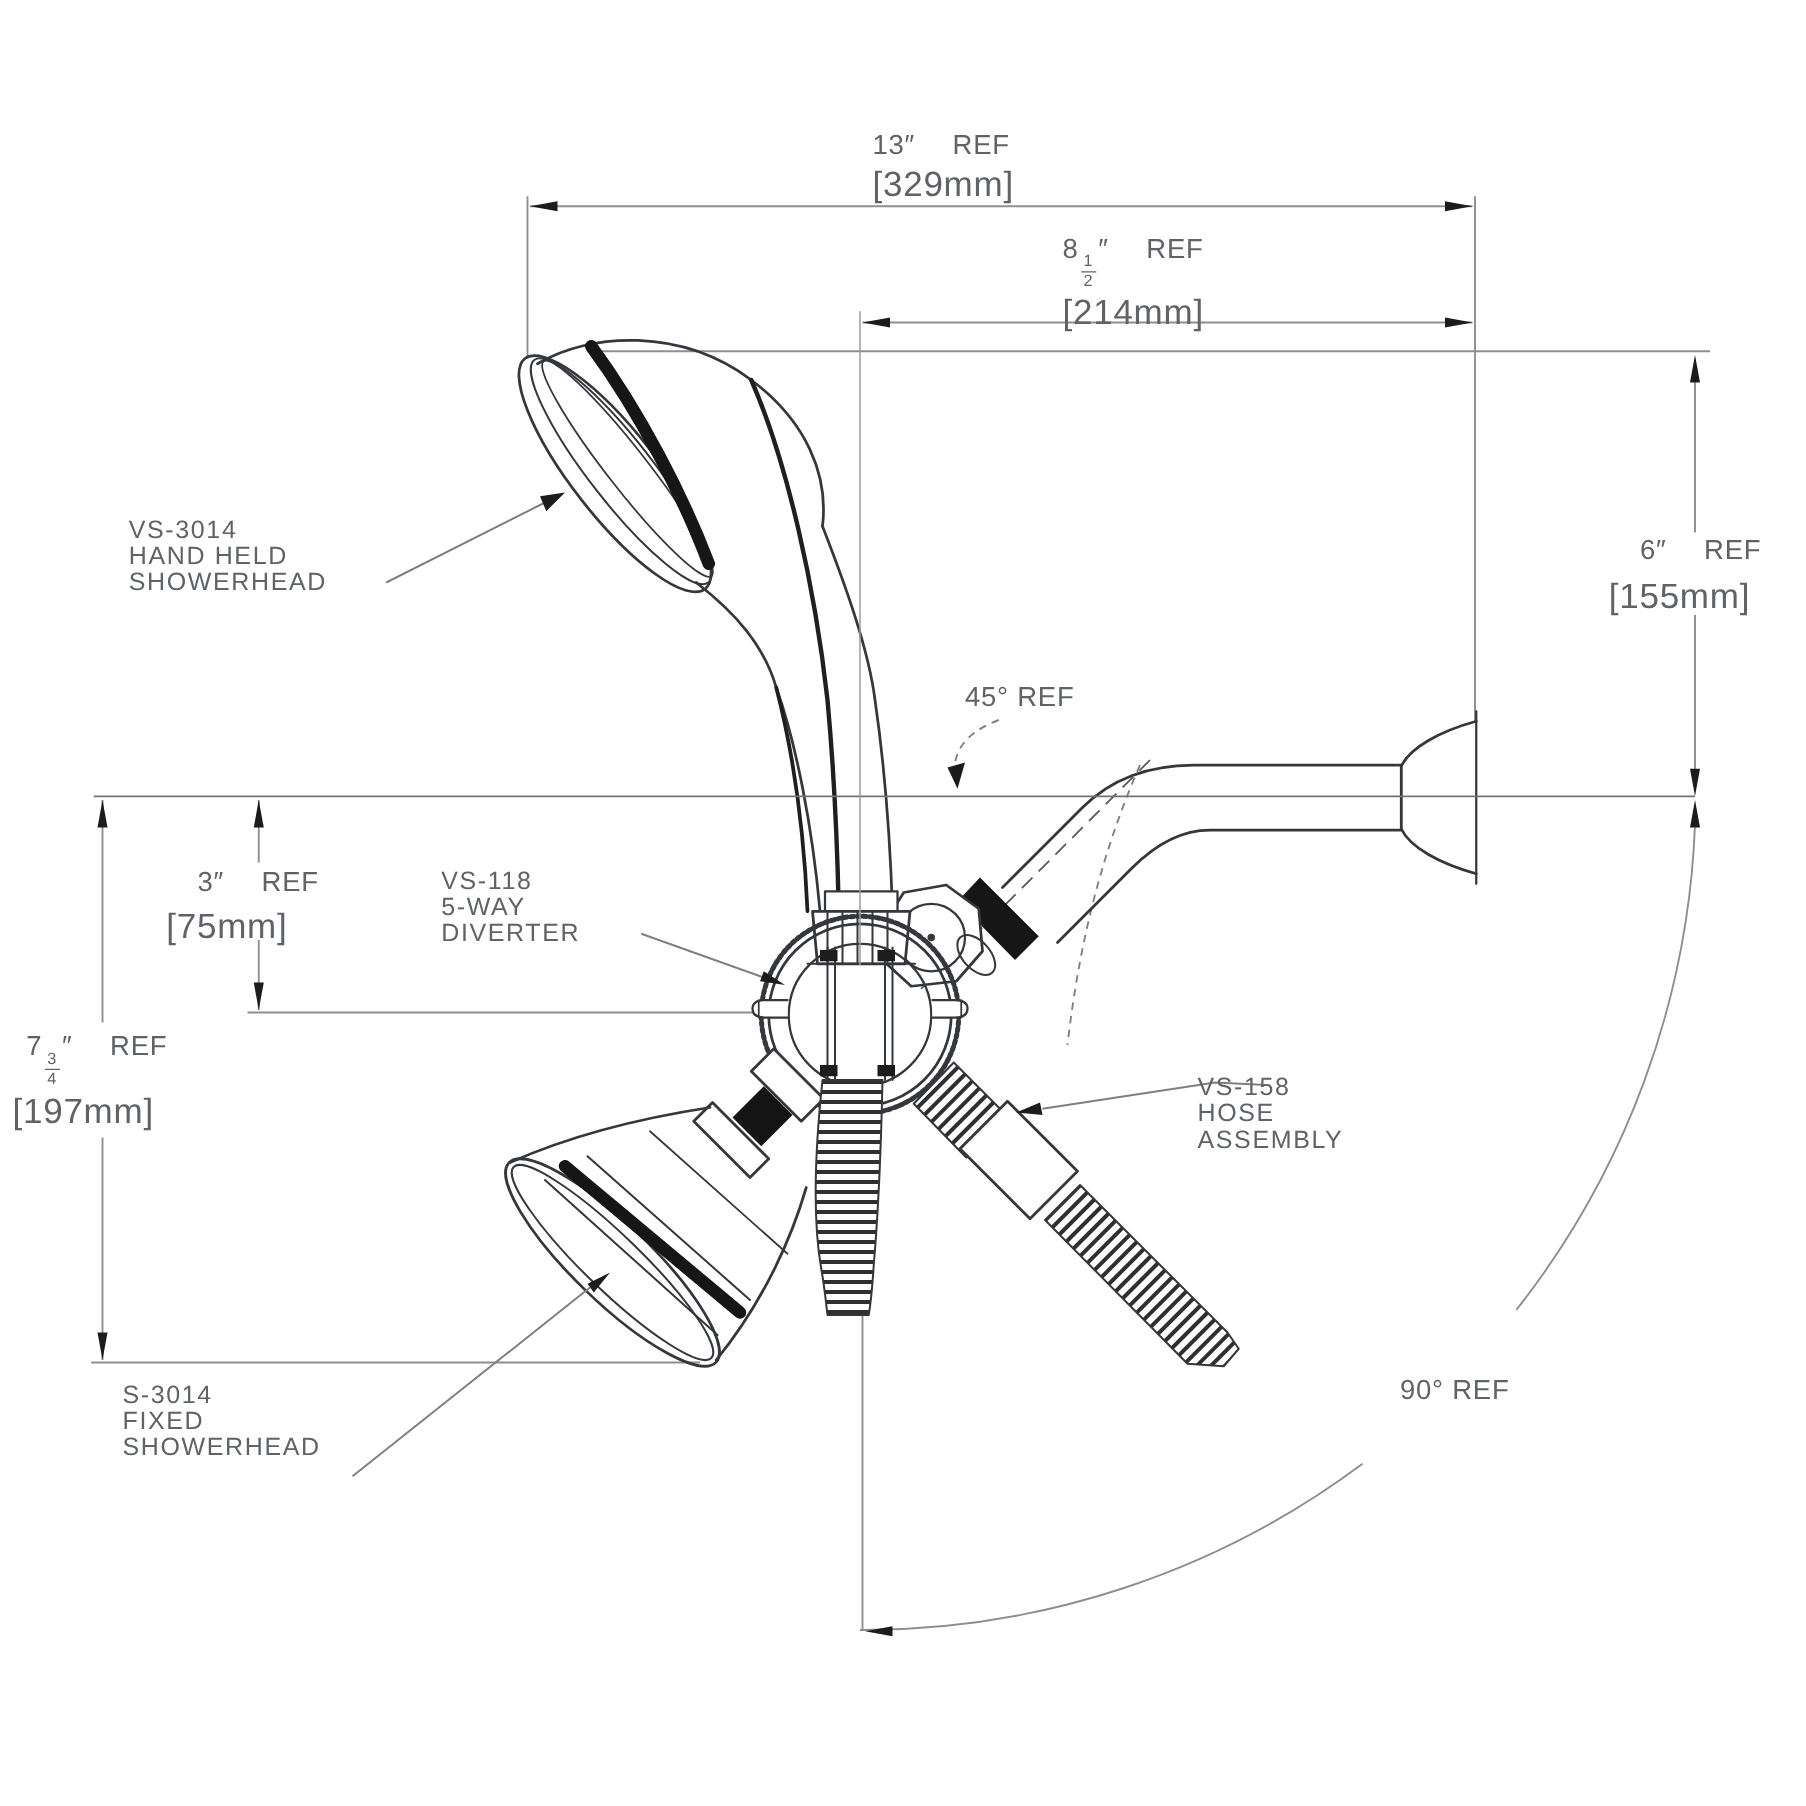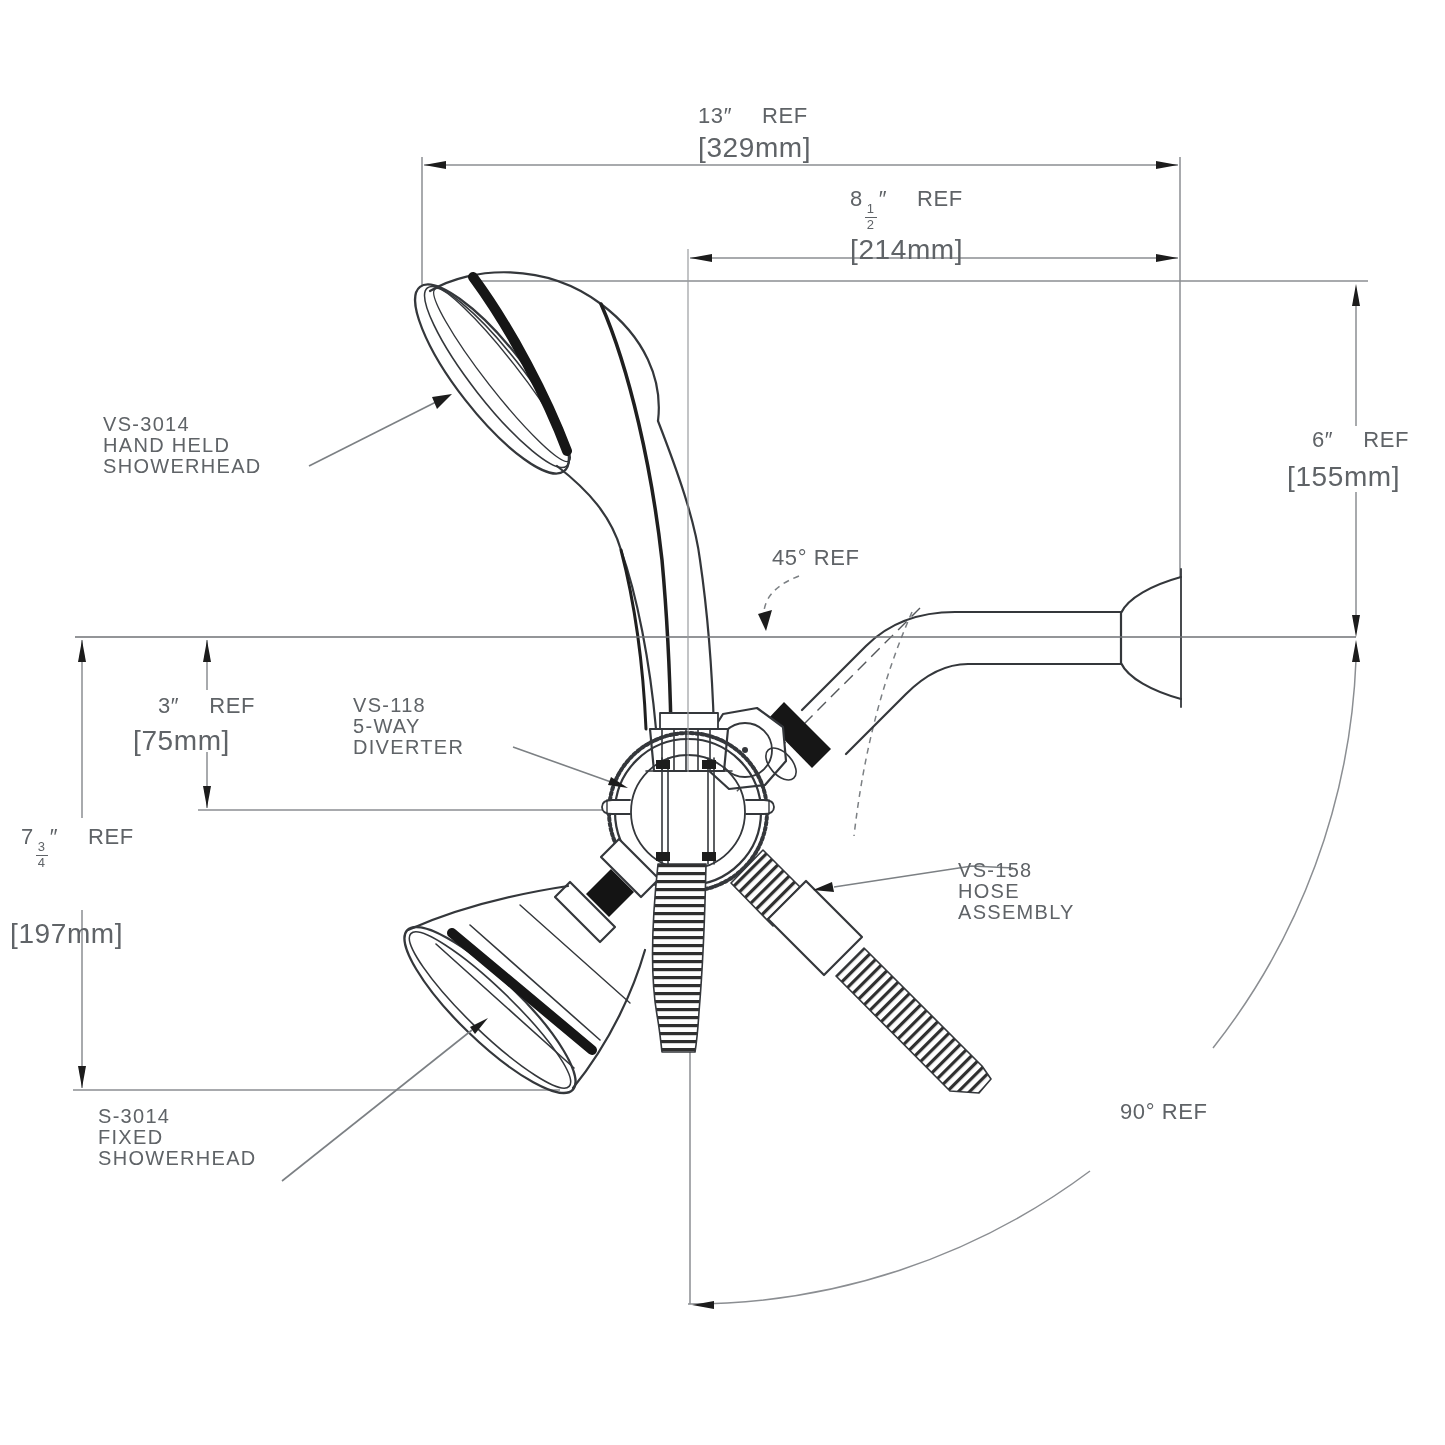--- a/index.html
+++ b/index.html
@@ -194,21 +194,21 @@
   <span>3″</span><span class="sp">REF</span>
 </div>
 <div class="t l2" style="left:133px;top:722px;width:118px">[75mm]</div>
 
 <div class="t l1" style="left:21px;top:824px;width:150px">
   <span>7</span><span class="frac">
         <span>3</span>
         <span>4</span>
       </span><span>″</span><span class="sp">REF</span>
 </div>
-<div class="t l2" style="left:10px;top:915px;width:110px">[197mm]</div>
+<div class="t l2" style="left:10px;top:870px;width:110px">[197mm]</div>
 
 <div class="t one" style="left:772px;top:545px">45° REF</div>
 <div class="t one" style="left:1120px;top:1099px">90° REF</div>
 
 <div class="lbl" style="left:103px;top:414px;width:218px">
   <div>VS-3014</div>
   <div>HAND HELD</div>
   <div>SHOWERHEAD</div>
 </div>
 

